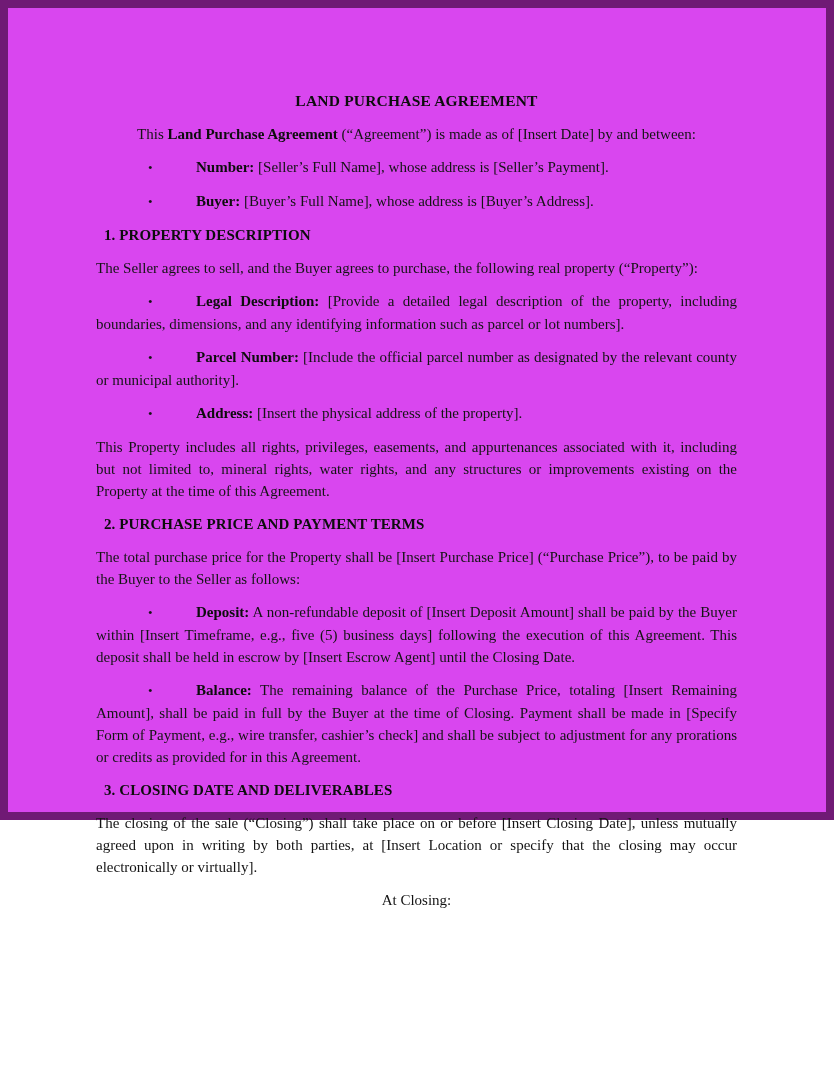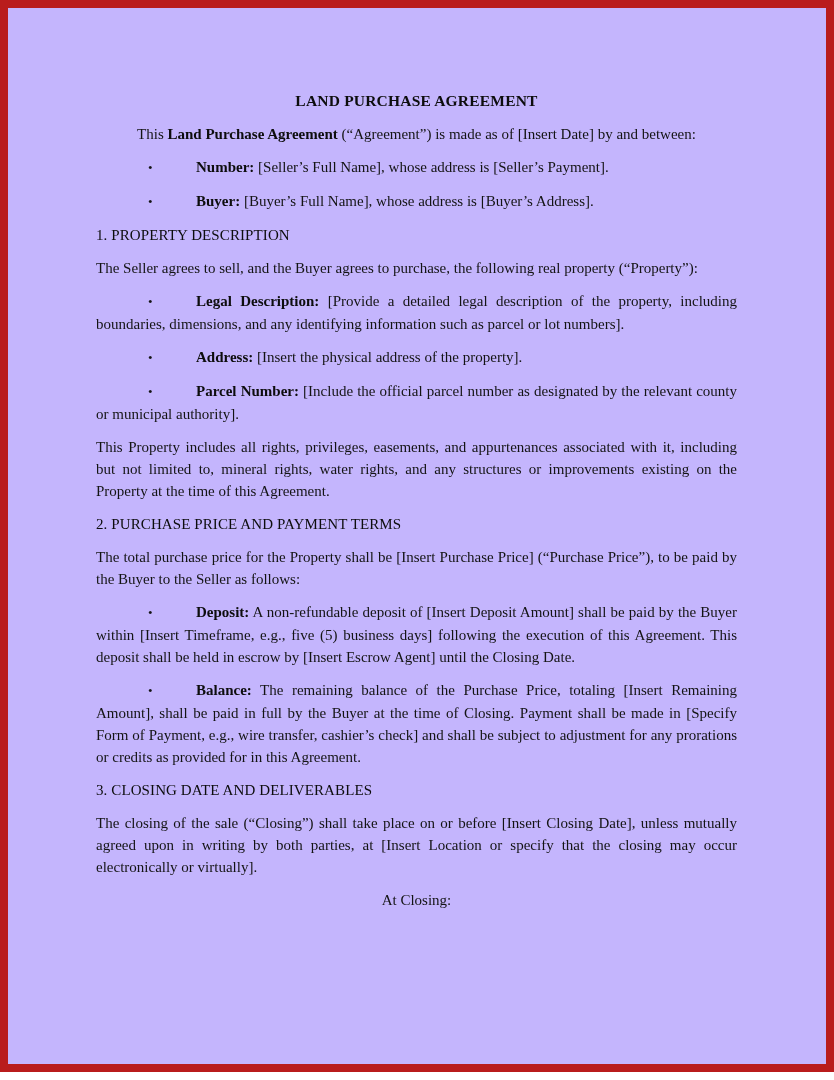--- a/index.html
+++ b/index.html
@@ -9,23 +9,23 @@
   }
   body {
     width: 834px;
     height: 1080px;
     overflow: hidden;
     font-family: "Liberation Serif", "DejaVu Serif", serif;
   }
   .page-frame {
     box-sizing: border-box;
     width: 834px;
-    height: 1072px;
-    border: 8px solid #b91c1c;
-    background: #c4b5fd;
+    height: 820px;
+    border: 8px solid #701a75;
+    background: #d946ef;
     position: relative;
   }
   .page-body {
     box-sizing: border-box;
     position: absolute;
     left: 88px;   
     top: 82px;    
     width: 641px;
     height: 960px;
     overflow: hidden;
@@ -46,24 +46,24 @@
     color: #141414;
     text-align: justify;
     text-justify: inter-word;
     -webkit-hyphens: none;
     hyphens: none;
   }
   p.para.noj {
     text-align: center;
   }
   h2.section-heading {
-    margin: 0 0 11px 0;
+    margin: 0 0 11px 8px;
     font-size: 15px;
     line-height: 22px;
-    font-weight: normal;
+    font-weight: bold;
     color: #0d0d0d;
     text-align: left;
     letter-spacing: 0.1px;
   }
   .bullet-row {
     margin: 0 0 11px 0;
     font-size: 15px;
     line-height: 22px;
     color: #141414;
     text-align: justify;
@@ -104,23 +104,23 @@
     <div class="bullet-row"><span class="bullet-indent"></span><span class="bullet-glyph">•</span><b>Number:</b><span> [Seller’s Full Name], whose address is [Seller’s Payment].</span></div>
 
     <div class="bullet-row"><span class="bullet-indent"></span><span class="bullet-glyph">•</span><b>Buyer:</b><span> [Buyer’s Full Name], whose address is [Buyer’s Address].</span></div>
 
     <h2 class="section-heading">1. PROPERTY DESCRIPTION</h2>
 
     <p class="para">The Seller agrees to sell, and the Buyer agrees to purchase, the following real property (“Property”):</p>
 
     <div class="bullet-row"><span class="bullet-indent"></span><span class="bullet-glyph">•</span><b>Legal Description:</b><span> [Provide a detailed legal description of the property, including boundaries, dimensions, and any identifying information such as parcel or lot numbers].</span></div>
 
+    <div class="bullet-row"><span class="bullet-indent"></span><span class="bullet-glyph">•</span><b>Parcel Number:</b><span> [Include the official parcel number as designated by the relevant county or municipal authority].</span></div>
+
     <div class="bullet-row"><span class="bullet-indent"></span><span class="bullet-glyph">•</span><b>Address:</b><span> [Insert the physical address of the property].</span></div>
-
-    <div class="bullet-row"><span class="bullet-indent"></span><span class="bullet-glyph">•</span><b>Parcel Number:</b><span> [Include the official parcel number as designated by the relevant county or municipal authority].</span></div>
 
     <p class="para">This Property includes all rights, privileges, easements, and appurtenances associated with it, including but not limited to, mineral rights, water rights, and any structures or improvements existing on the Property at the time of this Agreement.</p>
 
     <h2 class="section-heading">2. PURCHASE PRICE AND PAYMENT TERMS</h2>
 
     <p class="para">The total purchase price for the Property shall be [Insert Purchase Price] (“Purchase Price”), to be paid by the Buyer to the Seller as follows:</p>
 
     <div class="bullet-row"><span class="bullet-indent"></span><span class="bullet-glyph">•</span><b>Deposit:</b><span> A non-refundable deposit of [Insert Deposit Amount] shall be paid by the Buyer within [Insert Timeframe, e.g., five (5) business days] following the execution of this Agreement. This deposit shall be held in escrow by [Insert Escrow Agent] until the Closing Date.</span></div>
 
     <div class="bullet-row"><span class="bullet-indent"></span><span class="bullet-glyph">•</span><b>Balance:</b><span> The remaining balance of the Purchase Price, totaling [Insert Remaining Amount], shall be paid in full by the Buyer at the time of Closing. Payment shall be made in [Specify Form of Payment, e.g., wire transfer, cashier’s check] and shall be subject to adjustment for any prorations or credits as provided for in this Agreement.</span></div>

